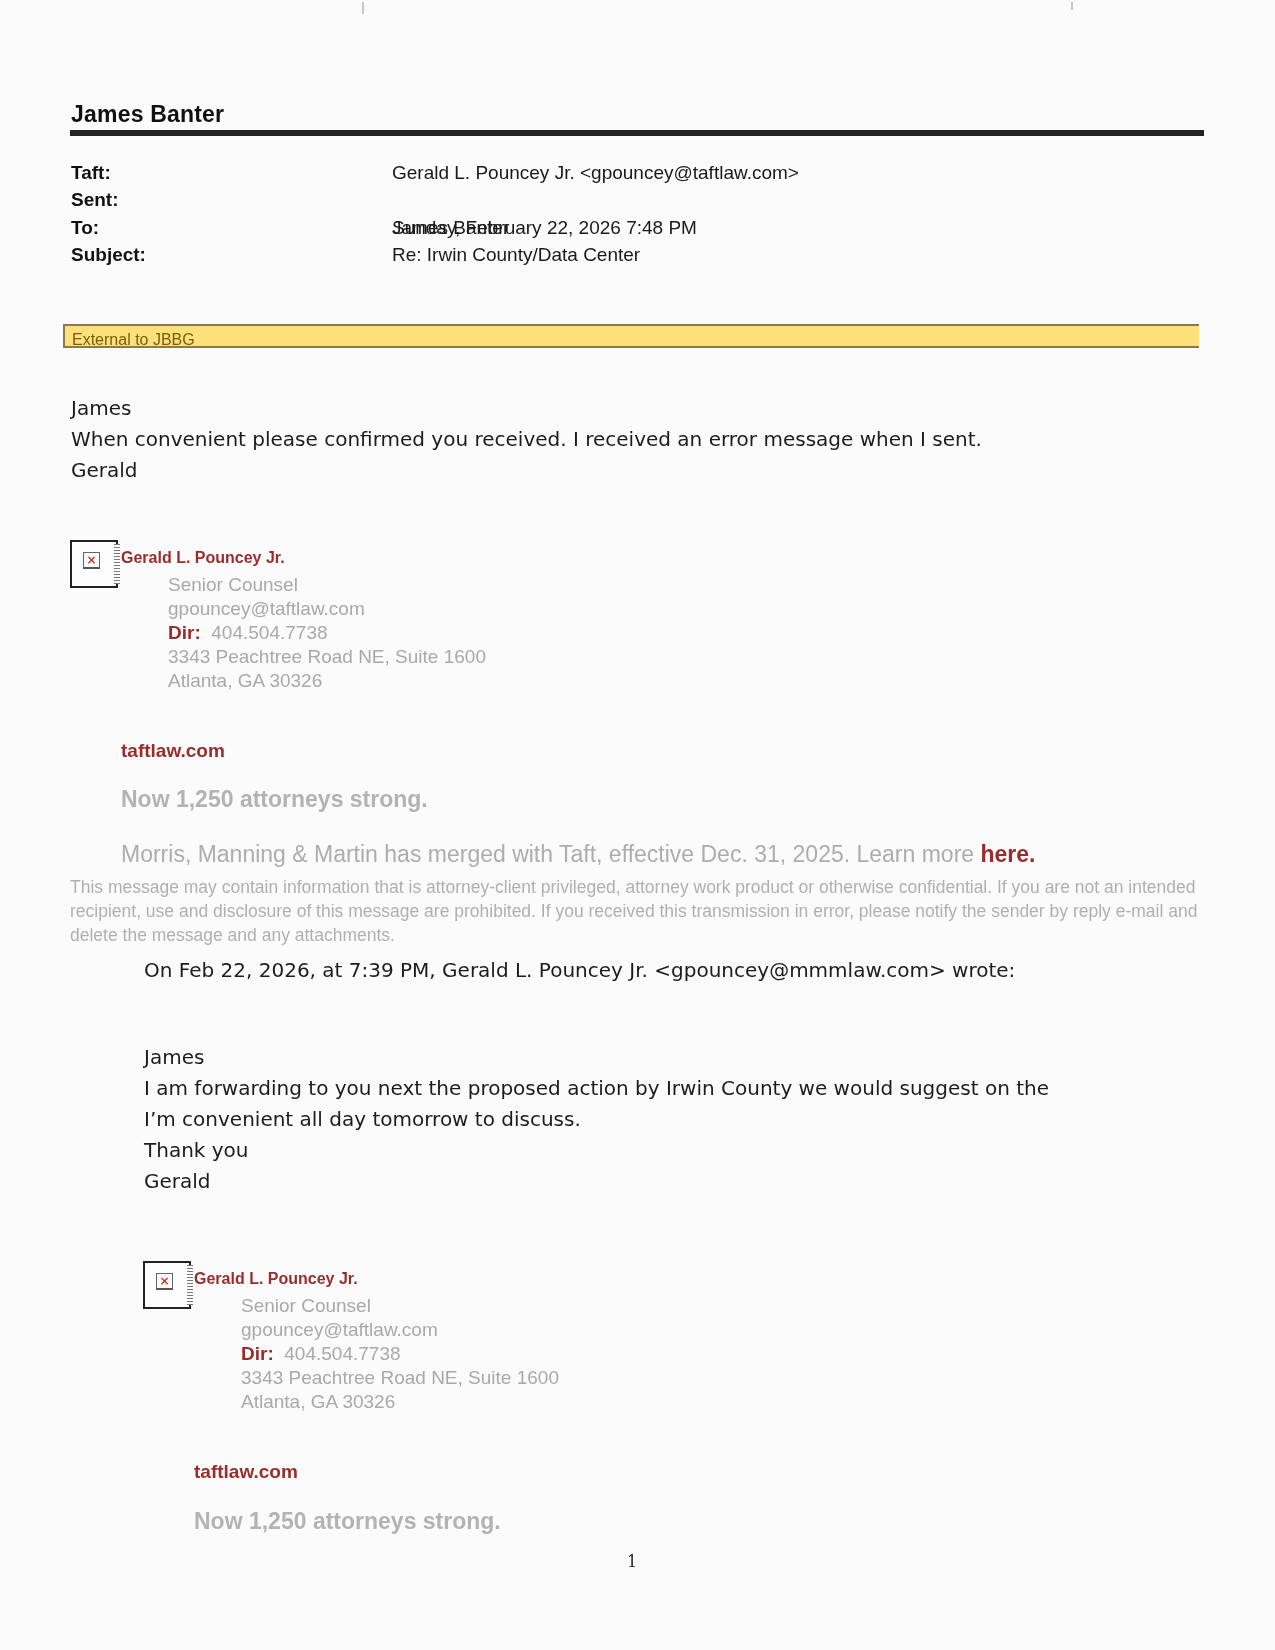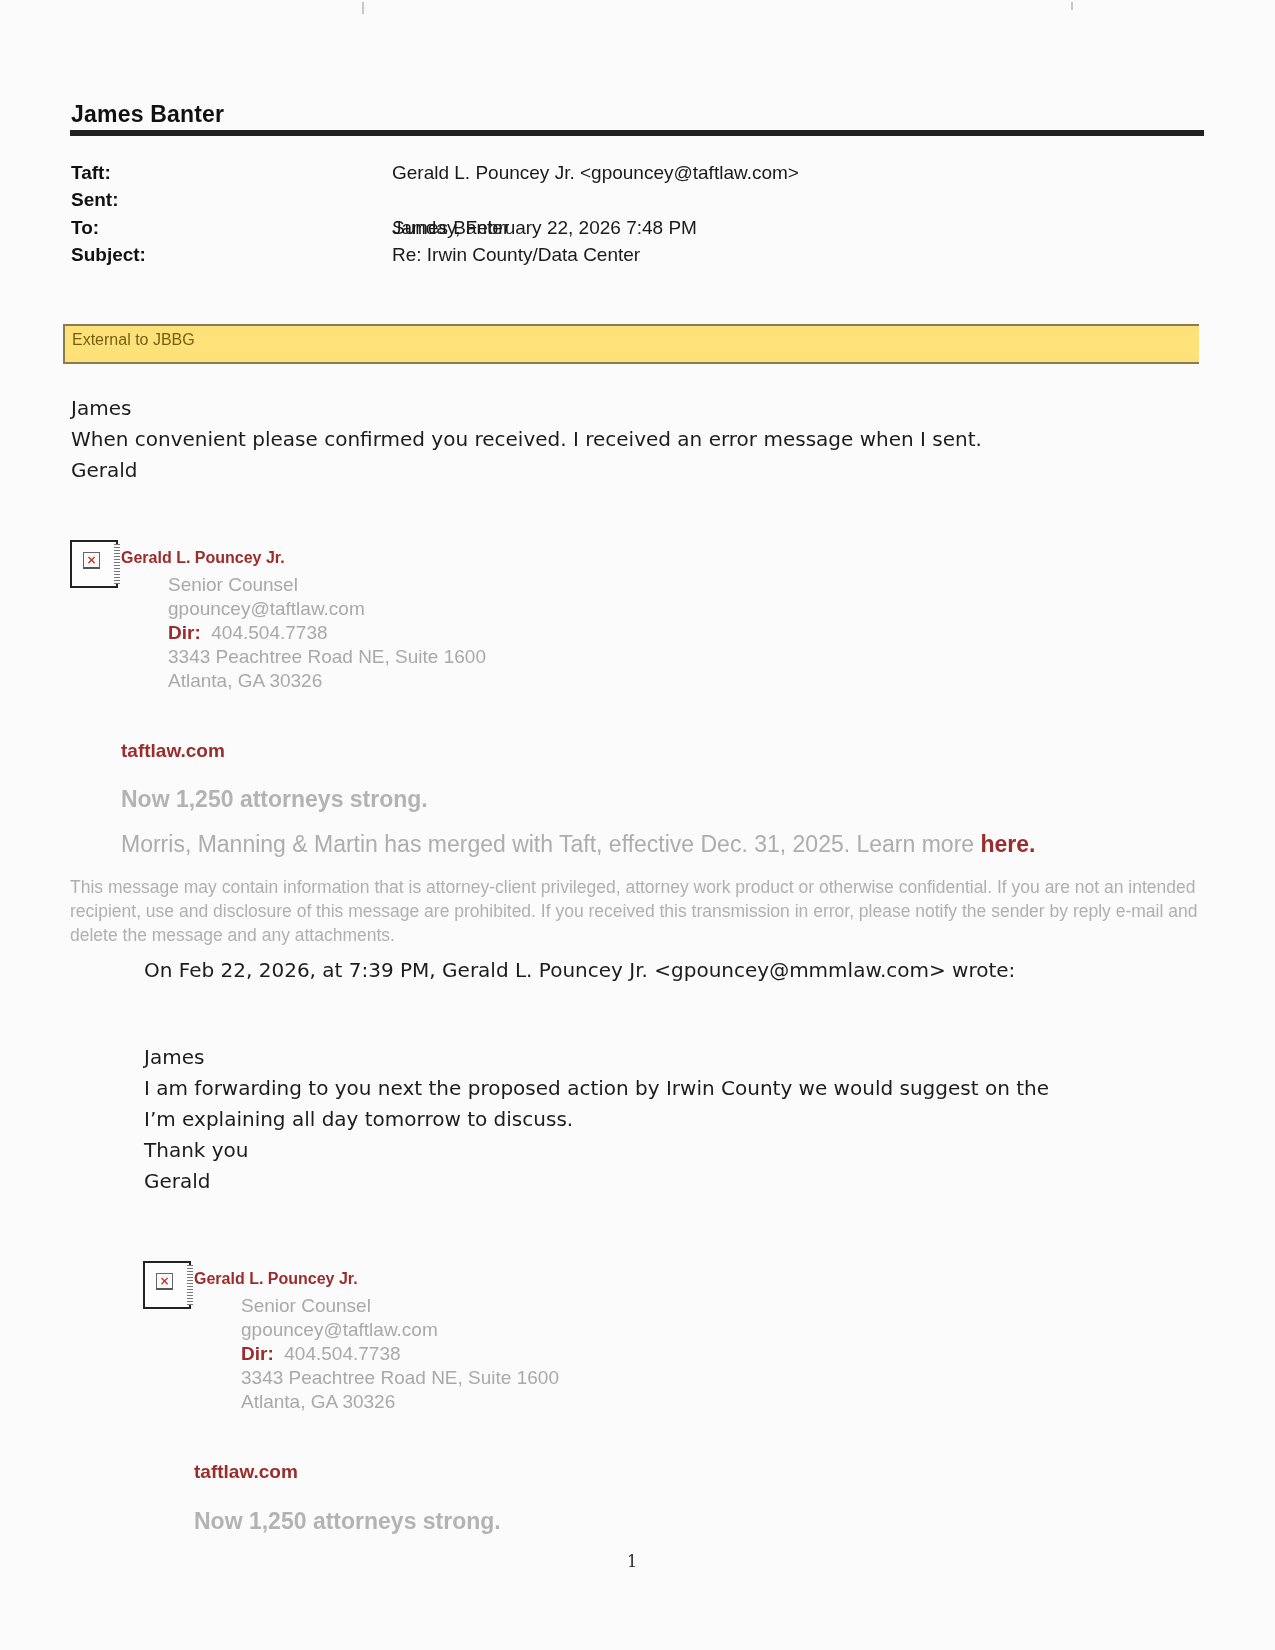--- a/index.html
+++ b/index.html
@@ -18,21 +18,21 @@
     .title-rule { left: 70px; top: 130px; width: 1134px; height: 6px; background: #222; }
     .hdr-label {
       left: 71px; font-family: "Liberation Sans", sans-serif; font-weight: bold;
       font-size: 19px; color: #111;
     }
     .hdr-value {
       left: 392px; font-family: "Liberation Sans", sans-serif;
       font-size: 19px; color: #1a1a1a;
     }
     .banner {
-      left: 63px; top: 324px; width: 1136px; height: 40px;
+      left: 63px; top: 324px; width: 1136px; height: 24px;
       border-top: 2px solid #8a7a4c; border-bottom: 2px solid #8a7a4c;
       border-left: 2px solid #8a7a4c;
       background: #fbe07c; box-sizing: border-box;
     }
     .banner-inner {
       position: absolute; left: 0; right: 0; top: 4px; bottom: 4px;
       background: #fde27a;
     }
     .banner-text {
       position: absolute; left: 7px; top: 5px;
@@ -63,21 +63,21 @@
       font-family: "Liberation Sans", sans-serif; font-size: 19px; color: #a9a9a9; line-height: 24px; margin-left: 47px;
     }
     .sig-dir-label { font-weight: bold; color: #9b2c2c; }
     .sig-link {
       font-family: "Liberation Sans", sans-serif; font-weight: bold; font-size: 19px; color: #9b2c2c;
     }
     .sig-tagline {
       font-family: "Liberation Sans", sans-serif; font-weight: bold; font-size: 23px; color: #b3b3b3;
     }
     .merge-note {
-      font-family: "Liberation Sans", sans-serif; font-size: 23px; color: #adadad; white-space: nowrap;
+      font-family: "Liberation Sans", sans-serif; font-size: 23px; color: #adadad; white-space: nowrap; margin-top: 10px;
     }
     .merge-link { font-weight: bold; color: #9b2c2c; }
     .disclaimer {
       font-family: "Liberation Sans", sans-serif; font-size: 17.5px; color: #b0b0b0; line-height: 24px;
       width: 1160px;
     }
     .quote-header {
       font-family: "DejaVu Sans", sans-serif; font-size: 20px; color: #1c1c1c; white-space: nowrap;
     }
     .page-number {
@@ -132,21 +132,21 @@
 <div class="abs sig-tagline" style="left:121px; top:786px;">Now 1,250 attorneys strong.</div>
 <div class="abs merge-note" style="left:121px; top:831px;"><span>Morris, Manning &amp; Martin has merged with Taft, effective Dec. 31, 2025. Learn more</span> <span class="merge-link">here.</span></div>
 
 <div class="abs disclaimer" style="left:70px; top:875px;">This message may contain information that is attorney-client privileged, attorney work product or otherwise confidential. If you are not an intended recipient, use and disclosure of this message are prohibited. If you received this transmission in error, please notify the sender by reply e-mail and delete the message and any attachments.</div>
 
 <div class="abs quote-header" style="left:144px; top:958px;">On Feb 22, 2026, at 7:39 PM, Gerald L. Pouncey Jr. &lt;gpouncey@mmmlaw.com&gt; wrote:</div>
 
 <div class="abs body-text" style="left:144px; top:1042px;">
   <div>James</div>
   <div>I am forwarding to you next the proposed action by Irwin County we would suggest on the</div>
-  <div>I’m explaining all day tomorrow to discuss.</div>
+  <div>I’m convenient all day tomorrow to discuss.</div>
   <div>Thank you</div>
   <div>Gerald</div>
 </div>
 
 <div class="abs sig-icon" style="left:143px; top:1261px;">
   <div class="inner">×</div>
   <div class="stripe"></div>
 </div>
 <div class="abs sig-name" style="left:194px; top:1270px;">Gerald L. Pouncey Jr.</div>
 <div class="abs sig-line" style="left:194px; top:1294px;">

